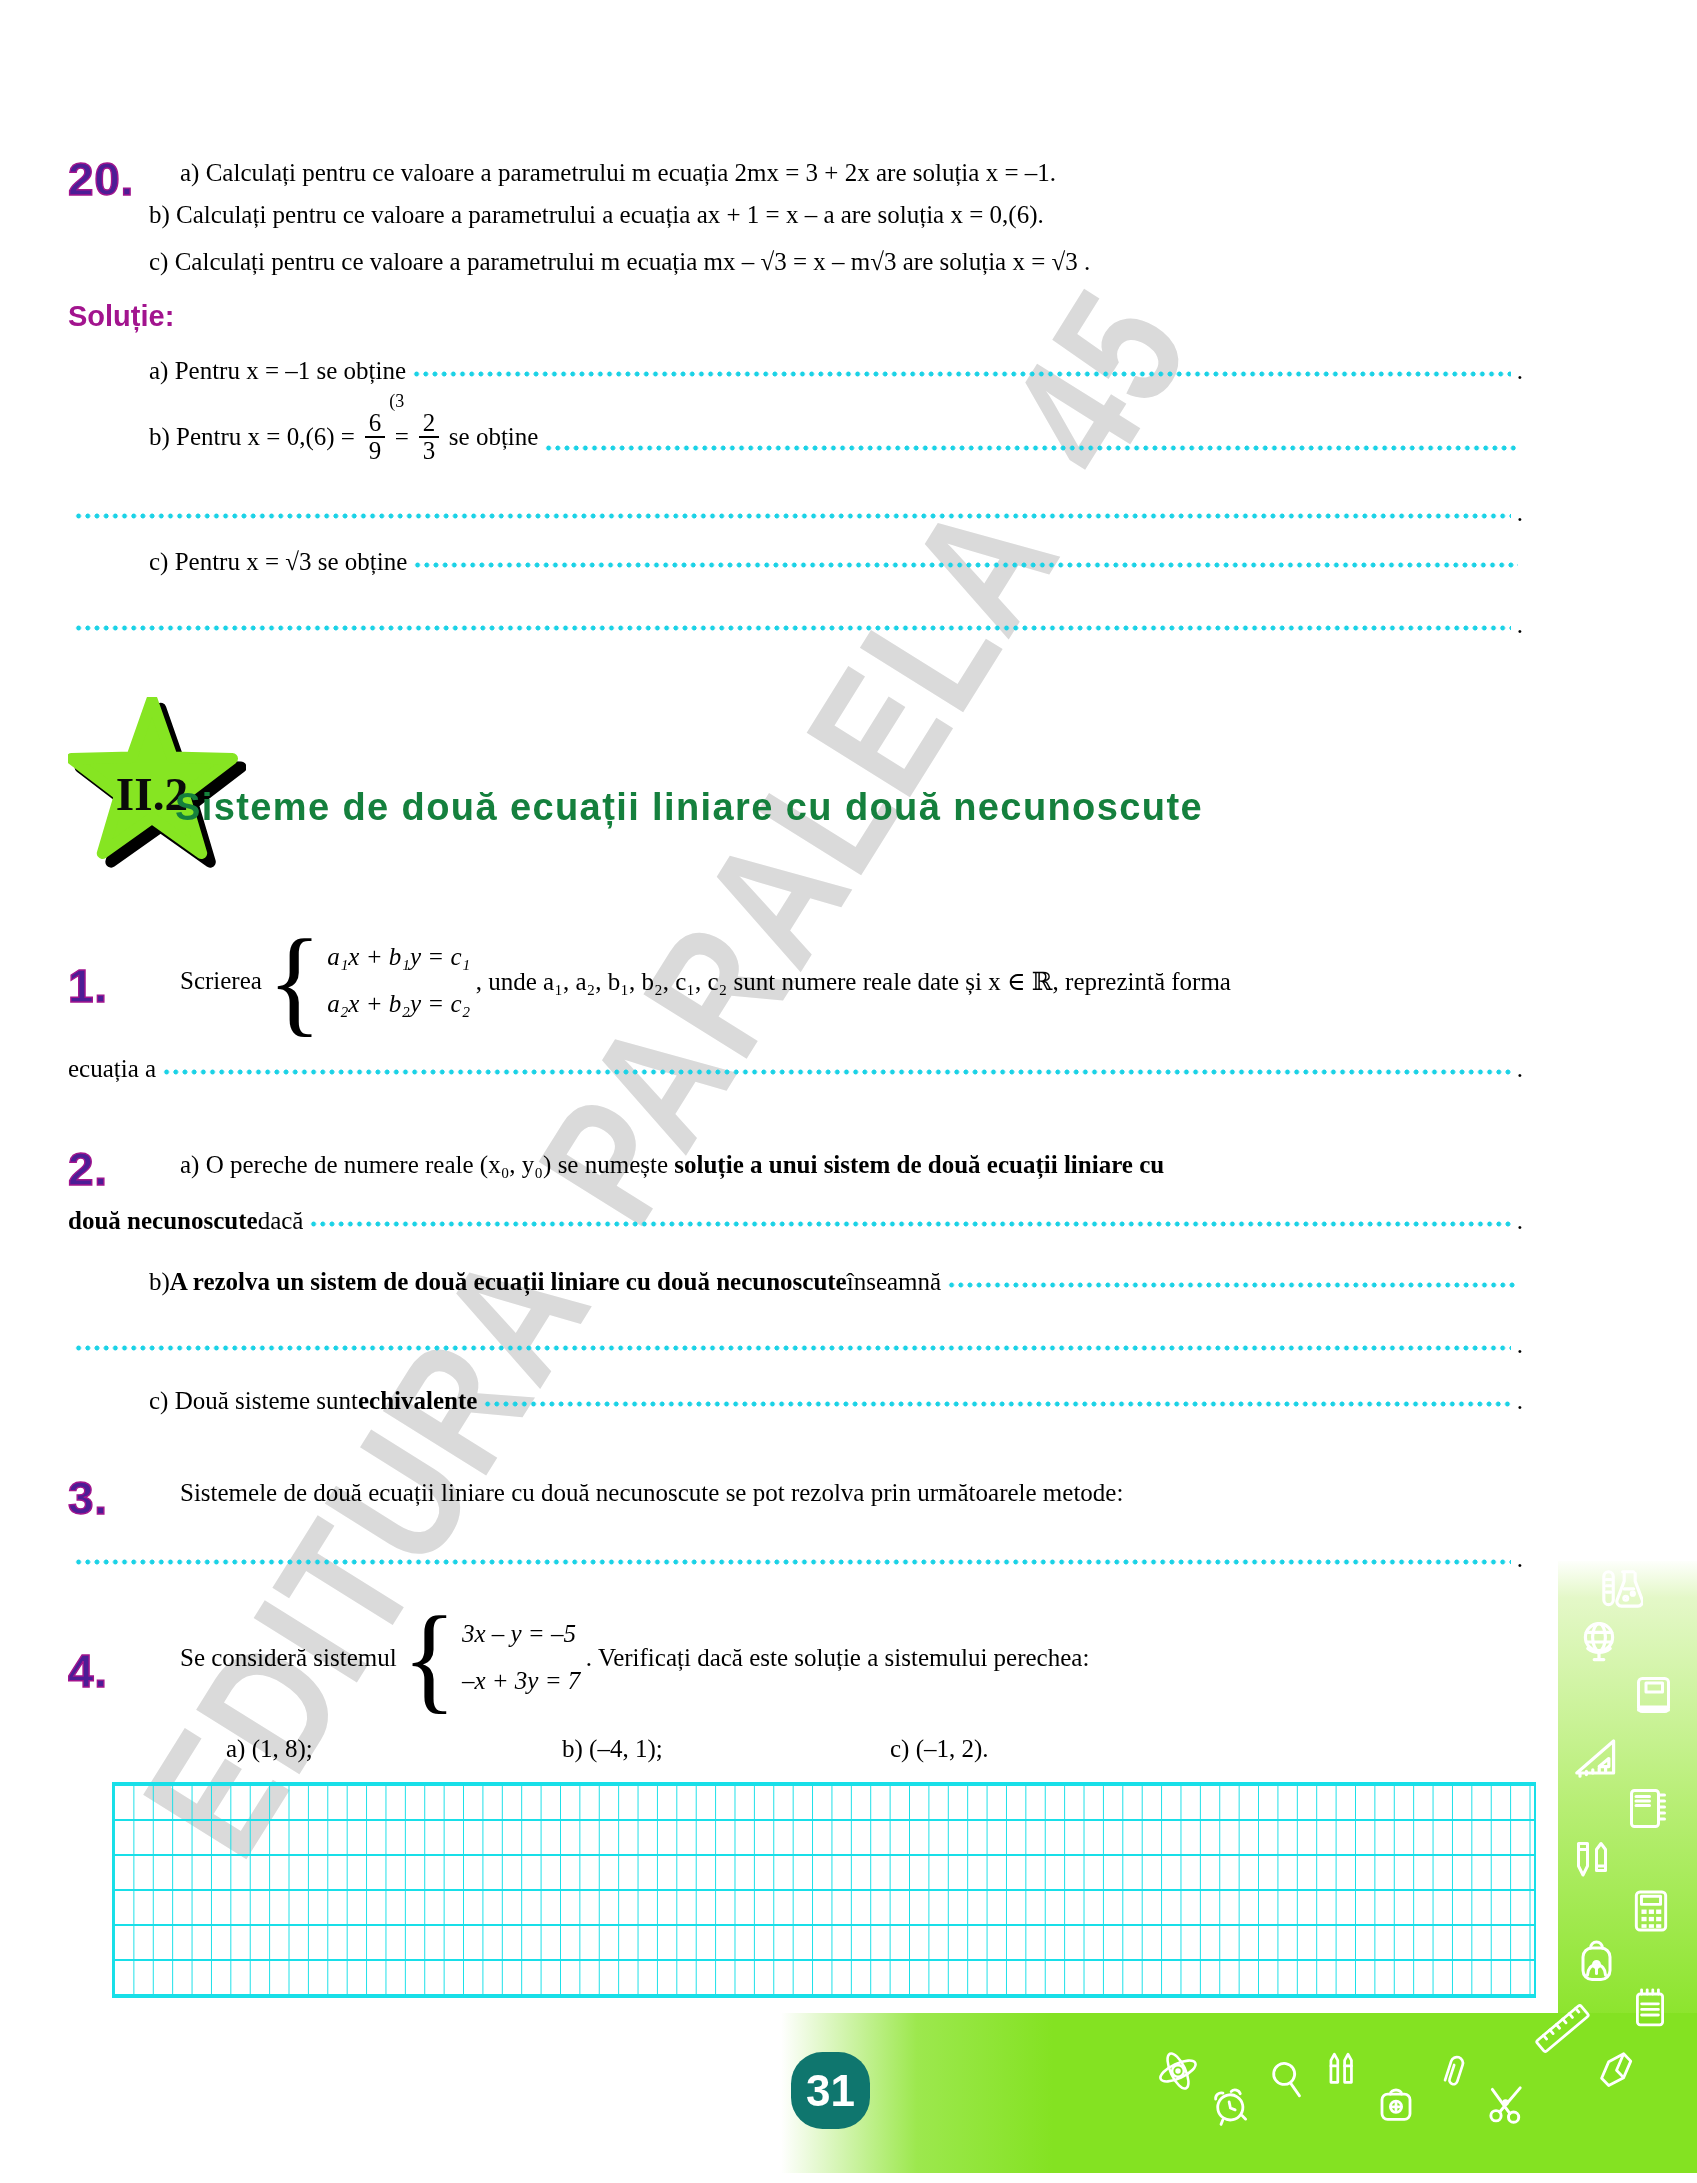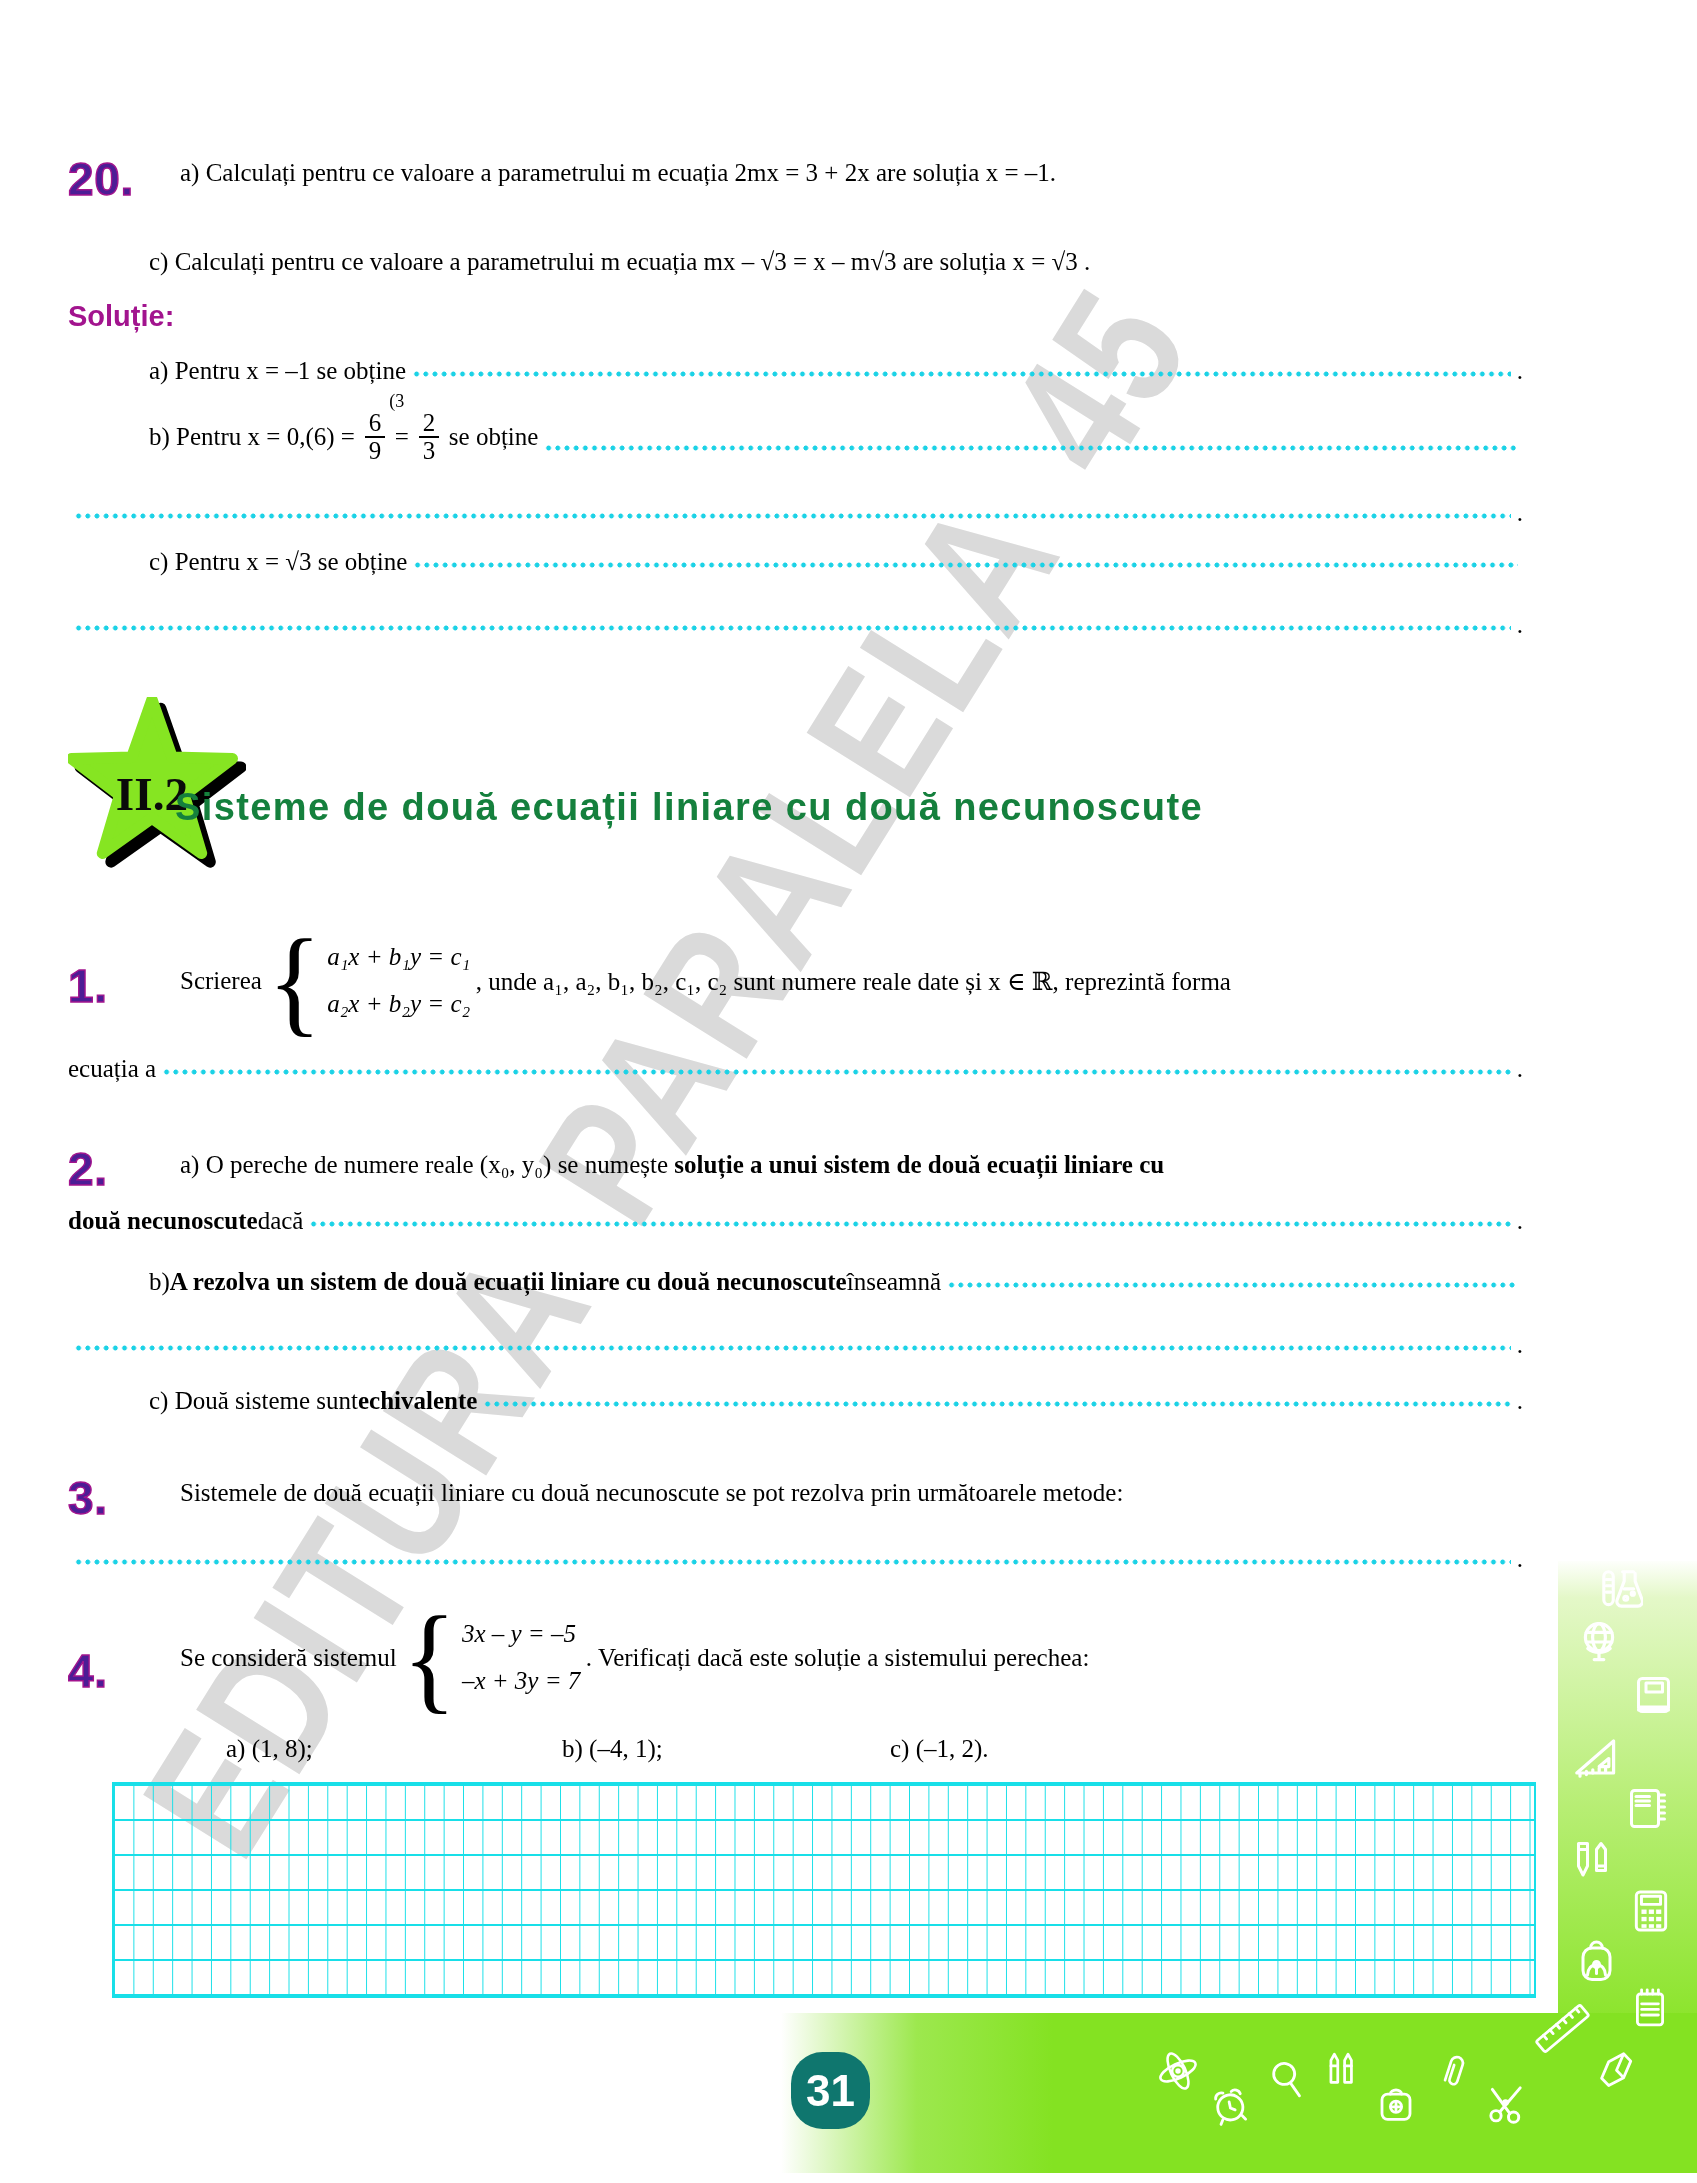--- a/index.html
+++ b/index.html
@@ -63,20 +63,21 @@
 </style>
 </head>
 <body>
 
 <div id="page">
 
   <div id="watermark">EDITURA PARALELA 45</div>
 
   <div class="num" style="left:68px;top:152px;">20.</div>
   <div class="tline" style="left:180px;top:159px;">a) Calculați pentru ce valoare a parametrului m ecuația 2mx = 3 + 2x are soluția x = –1.</div>
+  <div class="tline" style="left:149px;top:201px;">b) Calculați pentru ce valoare a parametrului a ecuația ax + 1 = x – a are soluția x = 0,(6).</div>
   <div class="tline" style="left:149px;top:248px;">c) Calculați pentru ce valoare a parametrului m ecuația mx – √3 = x – m√3 are soluția x = √3 .</div>
   <div id="solution-label">Soluție:</div>
 
   <div class="ansline" style="left:149px;top:357px;width:1374px;">
     <span class="txt">a) Pentru x = –1 se obține</span>
     <span class="dots"></span>
     <span>.</span>
   </div>
 
   <div class="ansline centered" style="left:149px;top:396px;width:1374px;height:82px;">

